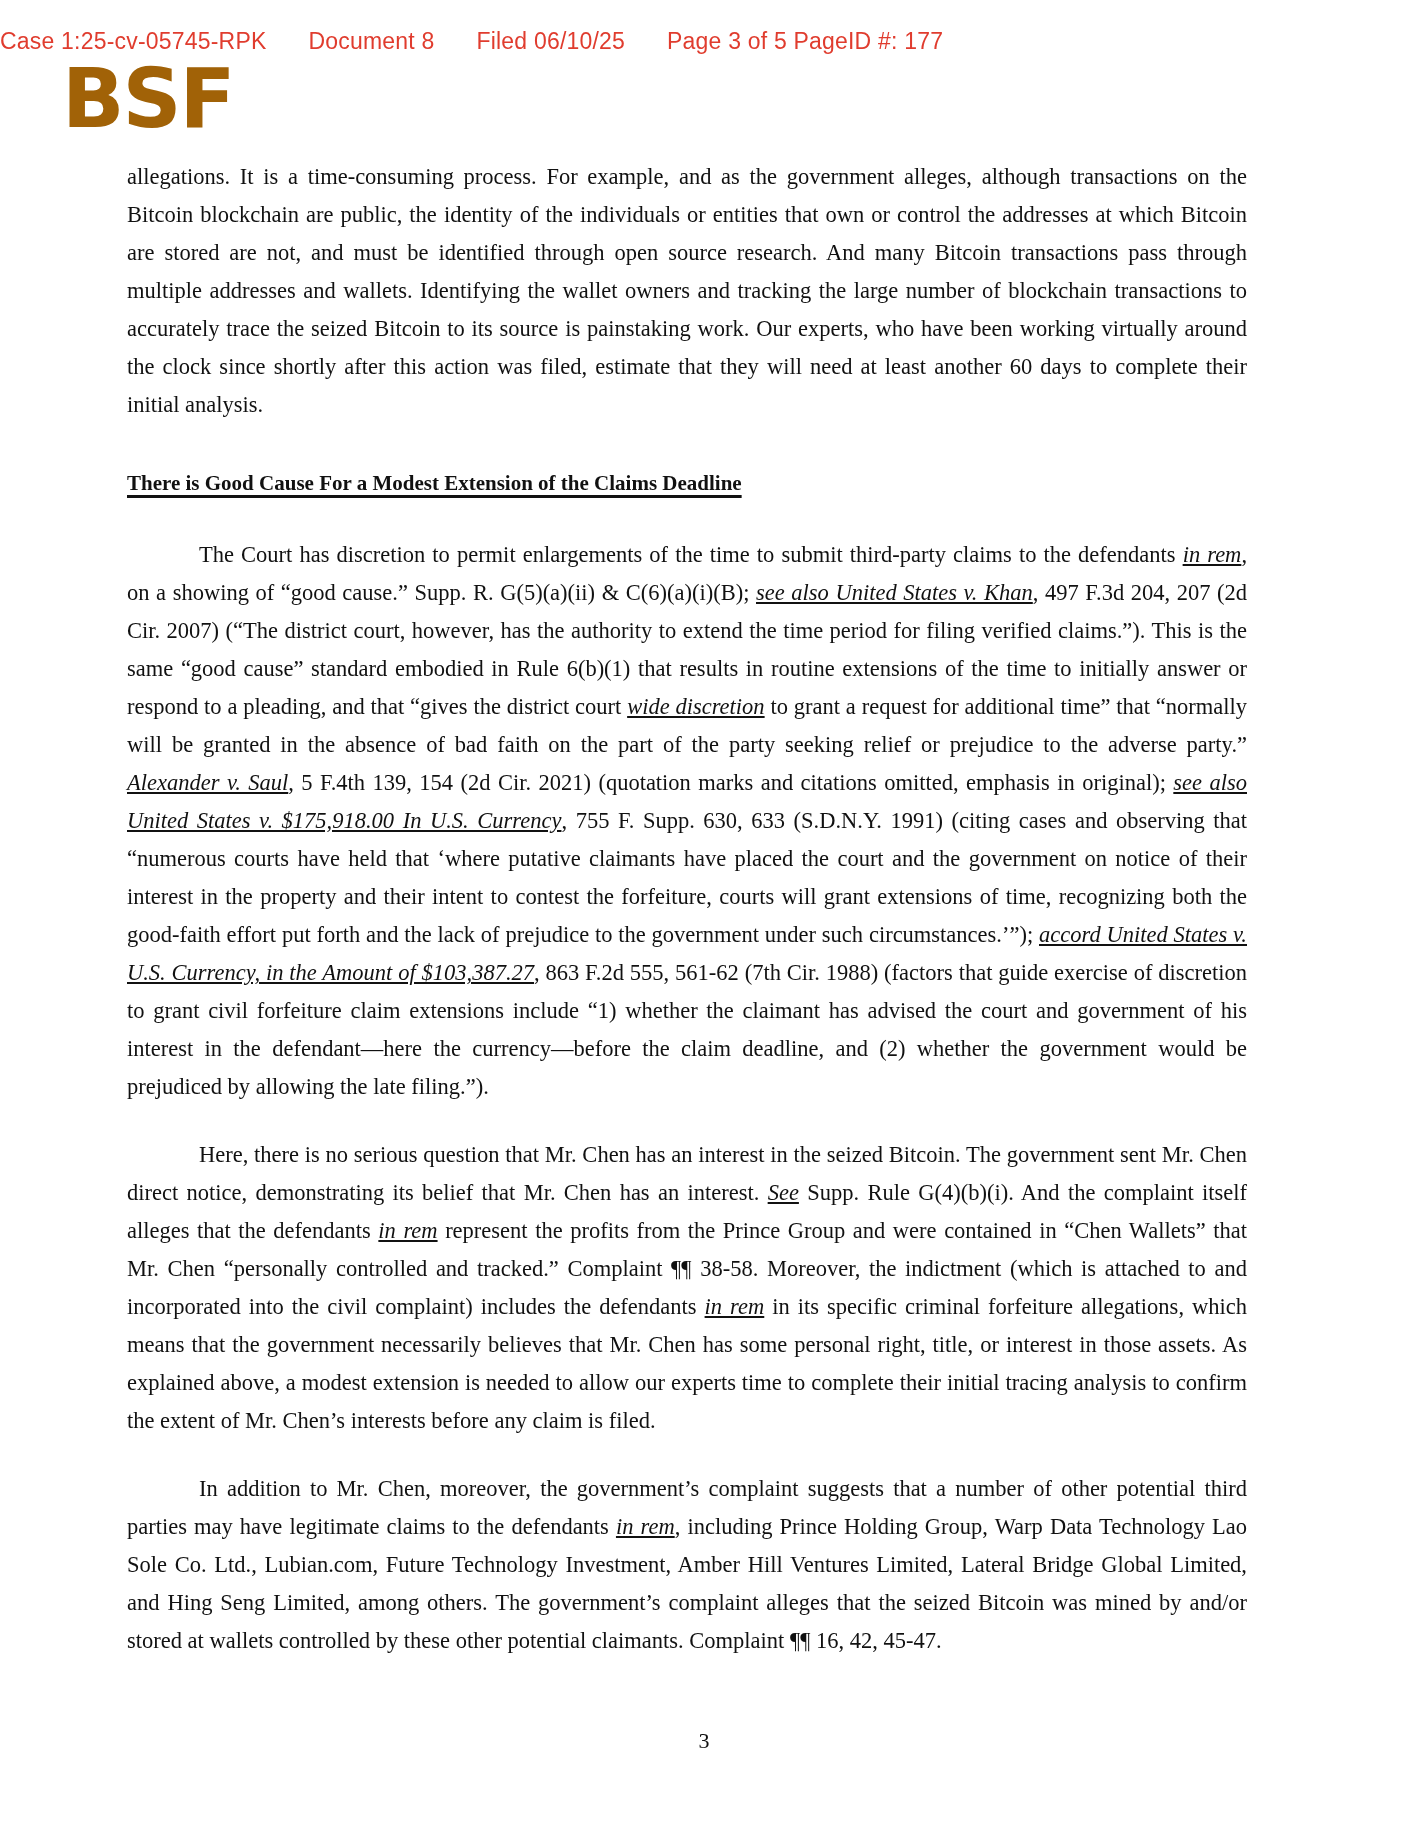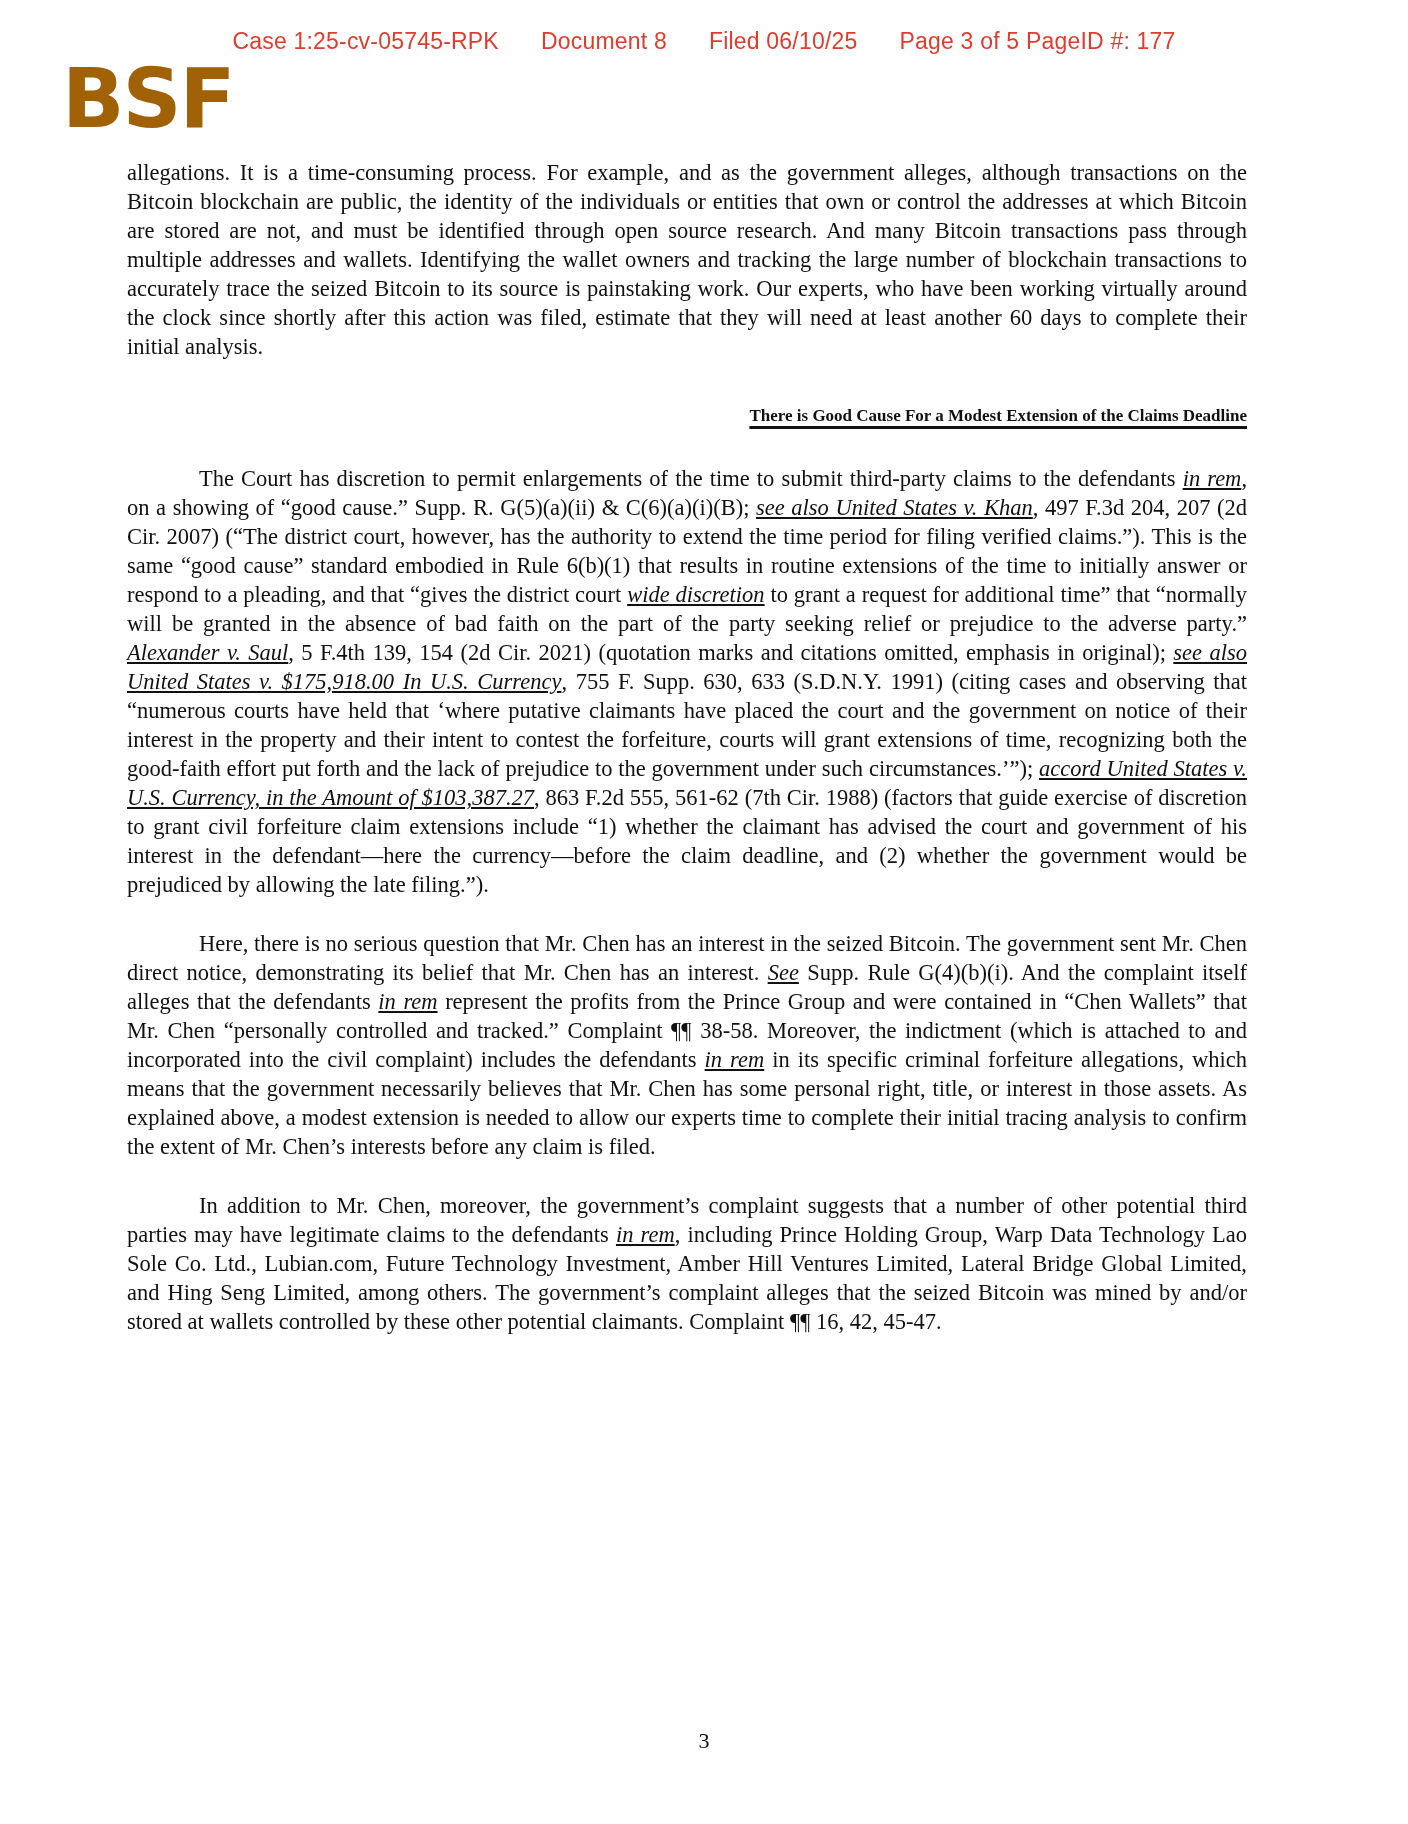--- a/index.html
+++ b/index.html
@@ -15,21 +15,20 @@
     overflow: hidden;
     font-family: "Liberation Serif", "DejaVu Serif", serif;
     color: #111111;
   }
   .case-header {
     position: absolute;
     top: 28px;
     left: 0;
     width: 100%;
     display: flex;
-    justify-content: center;
     gap: 42px;
     font-family: "Liberation Sans", "DejaVu Sans", sans-serif;
     font-size: 23px;
     letter-spacing: 0.2px;
     white-space: nowrap;
   }
   .logo {
     position: absolute;
     top: 58px;
     left: 62px;
@@ -38,35 +37,35 @@
     font-size: 82px;
     line-height: 1;
     letter-spacing: -2px;
   }
   .content {
     position: absolute;
     top: 158px;
     left: 127px;
     width: 1120px;
     font-size: 22.5px;
-    line-height: 29px;
+    line-height: 38px;
     text-align: justify;
   }
   .para {
     margin: 0 0 30px 0;
     text-indent: 72px;
   }
   .para.no-indent {
     text-indent: 0;
   }
   .heading {
     margin: 40px 0 34px 0;
-    font-size: 17px;
+    font-size: 21px;
     font-weight: bold;
-    text-align: right;
+    text-align: left;
     text-indent: 0;
   }
   .heading span {
     text-decoration: underline;
     text-decoration-thickness: 2.5px;
     text-underline-offset: 5px;
   }
   .footer-pageno {
     position: absolute;
     top: 1728px;

